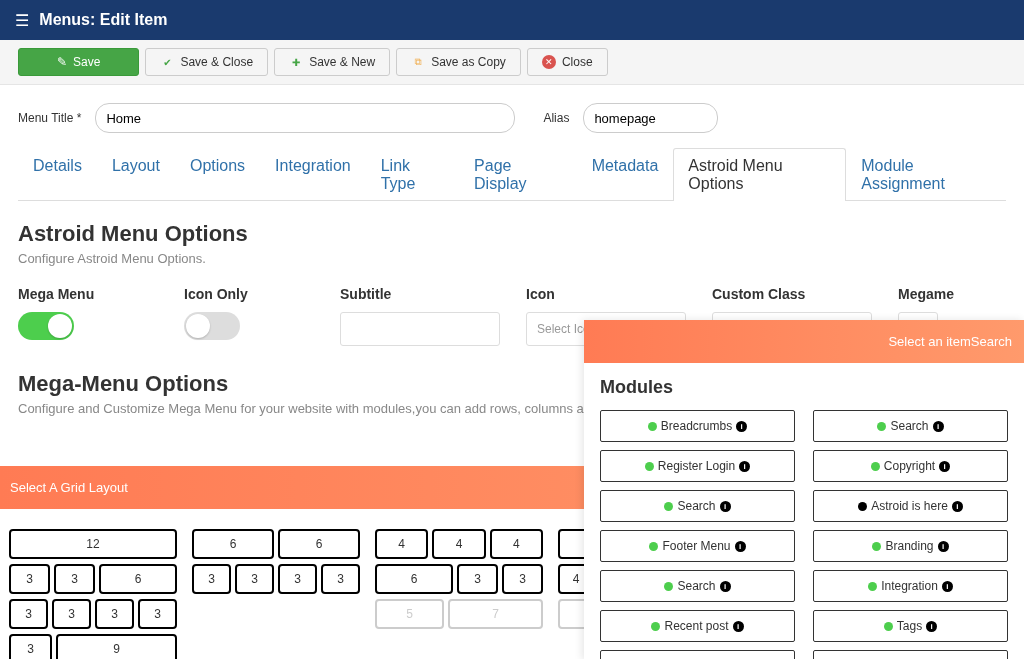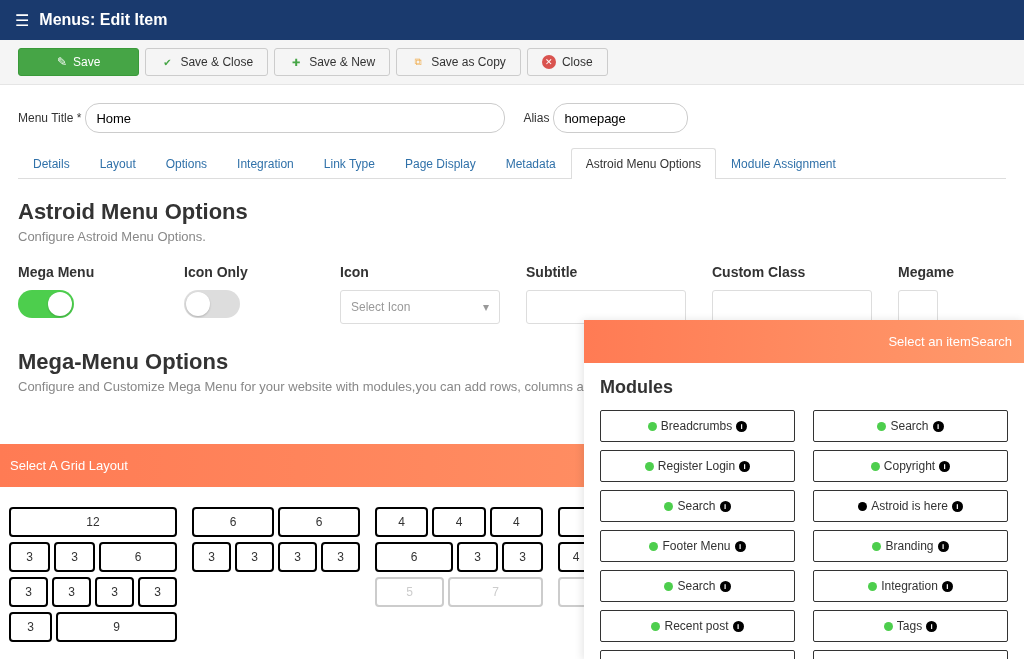--- a/index.html
+++ b/index.html
@@ -15,30 +15,30 @@
 .btn { display: inline-flex; align-items: center; gap: 6px; padding: 6px 14px; border-radius: 3px; font-size: 12px; cursor: pointer; border: 1px solid transparent; }
 .btn-save { background: #46a546; color: #fff; border-color: #3a9a3a; padding: 6px 38px; }
 .btn-default { background: #f5f5f5; color: #333; border: 1px solid #ccc; }
 .btn-icon { width: 14px; height: 14px; display: inline-flex; align-items: center; justify-content: center; font-size: 10px; border-radius: 2px; }
 .icon-green { color: #46a546; }
 .icon-orange { color: #f0ad4e; }
 .icon-red { background: #d9534f; color: #fff; border-radius: 50%; width: 14px; height: 14px; font-size: 9px; }
 
 
 .content { padding: 18px; }
-.form-row { display: flex; align-items: center; gap: 0; margin-bottom: 15px; }
+.form-row { display: flex; align-items: center; gap: 10px; margin-bottom: 15px; }
 .form-label { font-size: 12px; color: #333; margin-right: 4px; }
 .form-input { border: 1px solid #ccc; border-radius: 14px; padding: 6px 10px; font-size: 13px; height: 30px; }
 .input-title { width: 420px; }
 .input-alias { width: 135px; }
 .alias-label { margin-left: 18px; }
 
 
 .tabs { display: flex; border-bottom: 1px solid #ddd; margin-bottom: 20px; }
-.tab { padding: 8px 14px; font-size: 12px; color: #3071a9; cursor: pointer; border: 1px solid transparent; border-bottom: none; margin-bottom: -1px; }
+.tab { padding: 8px 14px; font-size: 16px; color: #3071a9; cursor: pointer; border: 1px solid transparent; border-bottom: none; margin-bottom: -1px; }
 .tab.active { color: #333; border-color: #ddd; border-bottom-color: #fff; background: #fff; border-radius: 3px 3px 0 0; }
 
 
 .section-title { font-size: 22px; font-weight: 600; color: #333; margin-bottom: 4px; }
 .section-desc { font-size: 13px; color: #888; margin-bottom: 20px; }
 
 
 .options-row { display: flex; gap: 16px; margin-bottom: 25px; }
 .option-col { display: flex; flex-direction: column; gap: 10px; }
 .option-label { font-size: 14px; font-weight: 600; color: #333; }
@@ -139,31 +139,31 @@
           <div class="toggle-knob"></div>
         </div>
     </div>
     <div class="option-col" style="width:140px">
       <div class="option-label">Icon Only</div>
       <div class="toggle off">
           <div class="toggle-knob"></div>
         </div>
     </div>
     <div class="option-col" style="width:170px">
+      <div class="option-label">Subtitle</div>
+      <input class="text-input" style="">
+    </div>
+    <div class="option-col" style="width:170px">
       <div class="option-label">Icon</div>
       <div class="select-input">
         <span>Select Icon</span>
         <span>▾</span>
       </div>
     </div>
     <div class="option-col" style="width:170px">
-      <div class="option-label">Subtitle</div>
-      <input class="text-input" style="">
-    </div>
-    <div class="option-col" style="width:170px">
       <div class="option-label">Custom Class</div>
       <input class="text-input" style="">
     </div>
     <div class="option-col" style="width:60px">
       <div class="option-label">Megame</div>
       <input class="text-input" style="width: 40px;">
     </div>
   </div>
 
   <div class="section-title">Mega-Menu Options</div>

